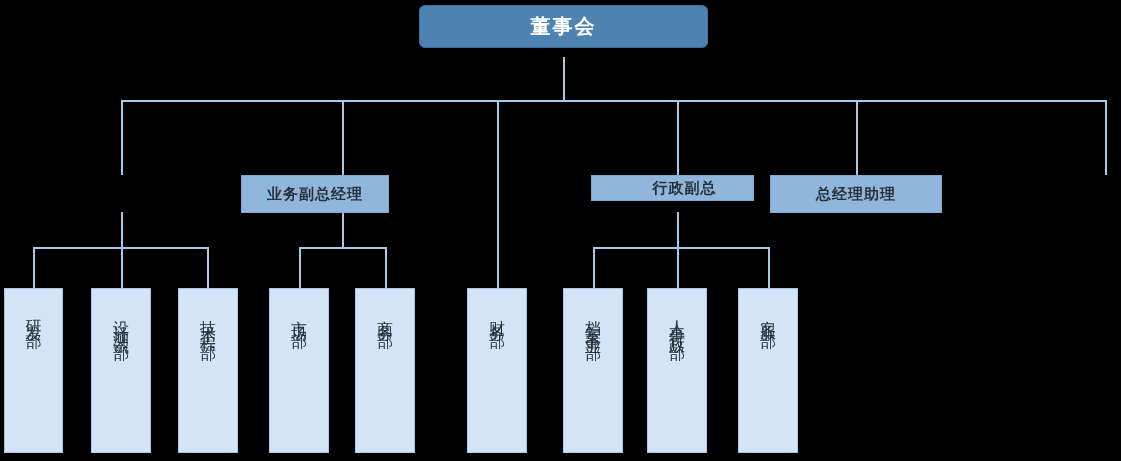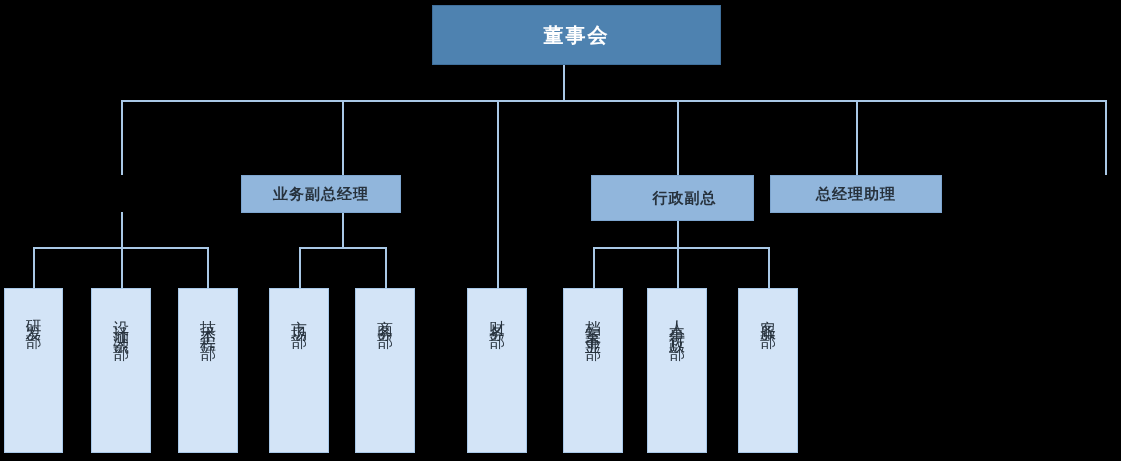--- a/index.html
+++ b/index.html
@@ -83,28 +83,28 @@
   <div class="conn" style="left:299px;top:247px;width:88px;height:2px;"></div>
   <div class="conn" style="left:299px;top:247px;width:2px;height:41px;"></div>
   <div class="conn" style="left:385px;top:247px;width:2px;height:41px;"></div>
 
   <div class="conn" style="left:677px;top:212px;width:2px;height:36px;"></div>
   <div class="conn" style="left:593px;top:247px;width:177px;height:2px;"></div>
   <div class="conn" style="left:593px;top:247px;width:2px;height:41px;"></div>
   <div class="conn" style="left:677px;top:247px;width:2px;height:41px;"></div>
   <div class="conn" style="left:768px;top:247px;width:2px;height:41px;"></div>
 
-  <div class="node lvl0" style="left:432px;top:5px;width:289px;height:60px;">
+  <div class="node lvl0" style="left:419px;top:5px;width:289px;height:43px;border-radius:6px;">
     <span>董事会</span>
   </div>
 
-  <div class="node lvl1" style="left:241px;top:175px;width:160px;height:38px;">
+  <div class="node lvl1" style="left:241px;top:175px;width:148px;height:38px;">
     <span>业务副总经理</span>
   </div>
-  <div class="node lvl1" style="left:591px;top:175px;width:163px;height:46px;padding-left:24px;">
+  <div class="node lvl1" style="left:591px;top:175px;width:163px;height:26px;padding-left:24px;">
     <span>行政副总</span>
   </div>
   <div class="node lvl1" style="left:770px;top:175px;width:172px;height:38px;">
     <span>总经理助理</span>
   </div>
 
   <div class="node lvl2" style="left:4px;top:288px;width:59px;height:165px;">
     <span class="vtext">研发部</span>
   </div>
   <div class="node lvl2" style="left:91px;top:288px;width:60px;height:165px;">

